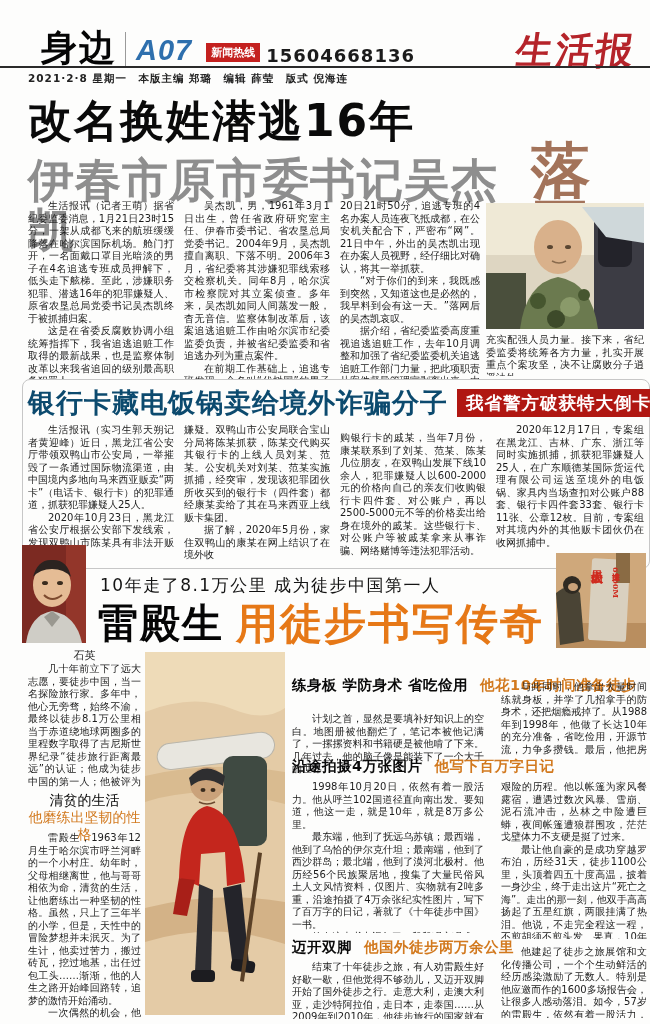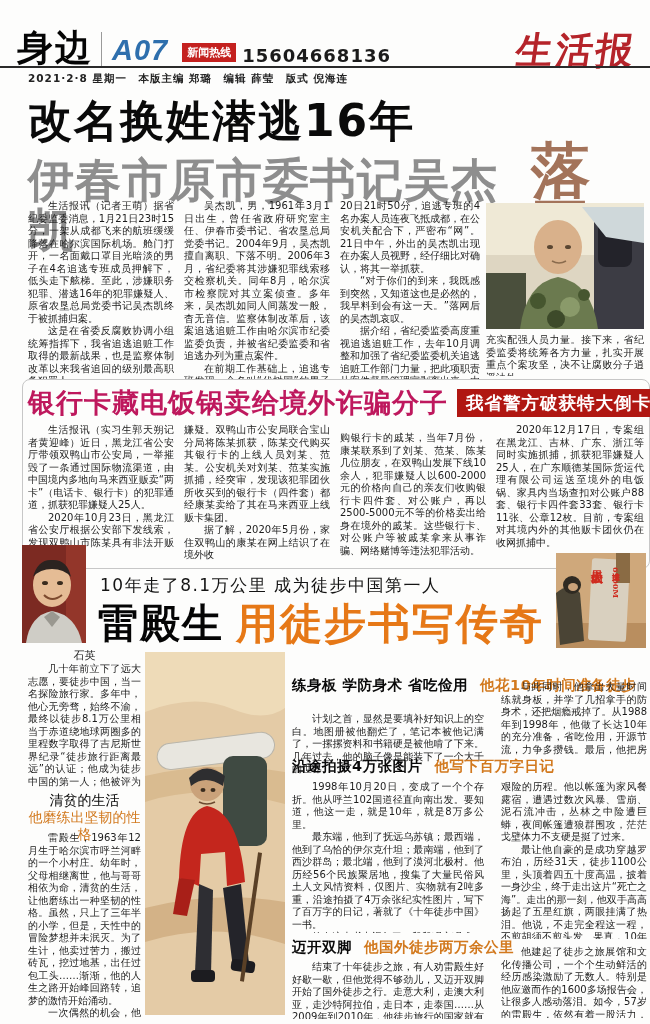--- a/index.html
+++ b/index.html
@@ -22,40 +22,40 @@
   .hl2{left:28px;top:142px;display:flex;align-items:flex-end;}
   .hl2-main{font-size:46px;font-weight:900;color:#8e8e8e;letter-spacing:1px;line-height:1.1;}
   .hl2-accent{font-size:60px;font-weight:900;color:#a3735a;letter-spacing:2px;line-height:.95;margin-left:4px;}
   
   .btxt{font-size:10px;line-height:12.5px;text-align:justify;overflow:hidden;}
   .btxt p{margin:0;text-indent:2em;}
   .cont p:first-child{text-indent:0;}
   
   .bankbox{left:22px;top:379px;width:626px;height:188px;border:1px solid #c7c7c7;border-radius:8px;}
   .bank-head{left:28px;top:385px;display:flex;align-items:center;white-space:nowrap;}
-  .bank-title{font-size:27px;font-weight:900;color:#be185d;letter-spacing:1px;}
+  .bank-title{font-size:27px;font-weight:900;color:#0c4a6e;letter-spacing:1px;}
   .bank-badge{background:#b01712;color:#fff;font-size:17.5px;font-weight:900;padding:2px 9px;margin-left:9px;letter-spacing:1px;}
   
   .kicker{left:100px;top:574px;font-size:17px;color:#141414;letter-spacing:1.5px;}
   .feat-title{left:98px;top:596px;display:flex;align-items:flex-start;}
   .feat-name{font-size:40px;font-weight:900;color:#050505;letter-spacing:2px;}
   .feat-orange{font-size:42px;font-weight:900;color:#e67817;letter-spacing:2px;margin-left:12px;}
   .byline{left:28px;top:648px;width:113px;text-align:center;font-size:11px;font-weight:normal;}
   .subhead1{font-size:14px;font-weight:400;color:#0a0a0a;line-height:17px;text-align:center;}
   .subhead1 .orange{color:#d2791e;}
   .sechead{font-size:14.5px;font-weight:900;color:#0a0a0a;white-space:nowrap;letter-spacing:.5px;}
   .sechead .orange{color:#d2791e;margin-left:12px;}
   .vtext{position:absolute;writing-mode:vertical-rl;color:#cf2a1e;font-weight:bold;font-family:"DejaVu Serif",serif;}
 </style>
 </head>
 <body>
 
 <div class="page">
 
-  <div class="abs" style="left:17px;top:24px;white-space:nowrap;text-align:right;">
+  <div class="abs" style="left:41px;top:24px;white-space:nowrap;text-align:right;">
     <span class="section-name">身边</span><span class="mast-divider"></span><span class="page-no">A07</span><span class="hotline-badge">新闻热线</span><span class="hotline-number">15604668136</span>
   </div>
   <div class="abs brand" style="right:14px;top:26px;">生活报</div>
   <div class="abs toprule"></div>
   <div class="abs dateline">2021·2·8 星期一　本版主编 郑璐　编辑 薛莹　版式 倪海连</div>
 
   <div class="abs hl1">改名换姓潜逃16年</div>
   <div class="abs hl2">
     <span class="hl2-main">伊春市原市委书记吴杰凯</span>
     <span class="hl2-accent">落网</span>
@@ -202,21 +202,21 @@
       <p>计划之首，显然是要填补好知识上的空白。地图册被他翻烂了，笔记本被他记满了，一摞摞资料和书籍硬是被他啃了下来。几年过去，他的脑子像是能装下了一个大千的世界。</p>
     </div>
   <div class="abs btxt" style="left:501px;top:681px;width:146px;height:74px;">
       <p>与此同时，他拿出大量时间练就身板，并学了几招拿手的防身术，还把烟瘾戒掉了。从1988年到1998年，他做了长达10年的充分准备，省吃俭用，开源节流，力争多攒钱。最后，他把房产、家当全部卖掉，变成了一个个存折。</p>
     </div>
 
   <div class="abs sechead" style="left:292px;top:757px;">
     <span>沿途拍摄4万张图片</span><span class="orange">他写下百万字日记</span>
   </div>
   <div class="abs btxt" style="left:292px;top:781px;width:192px;height:152px;">
-      <p>1998年10月20日，变成了一个个存折。他从呼兰102国道径直向南出发。要知道，他这一走，就是10年，就是8万多公里。</p>
+      <p>1998年10月20日，依然有着一股活力。他从呼兰102国道径直向南出发。要知道，他这一走，就是10年，就是8万多公里。</p>
       <p>最东端，他到了抚远乌苏镇；最西端，他到了乌恰的伊尔克什坦；最南端，他到了西沙群岛；最北端，他到了漠河北极村。他历经56个民族聚居地，搜集了大量民俗风土人文风情资料，仅图片、实物就有2吨多重，沿途拍摄了4万余张纪实性图片，写下了百万字的日记，著就了《十年徒步中国》一书。</p>
       <p>他在这本书中记叙了一段段艰辛艰难</p>
     </div>
   <div class="abs btxt cont" style="left:501px;top:781px;width:146px;height:158px;">
       <p>艰险的历程。他以帐篷为家风餐露宿，遭遇过数次风暴、雪崩、泥石流冲击，丛林之中险遭巨蟒，夜间帐篷遭狼群围攻，茫茫戈壁体力不支硬是挺了过来。</p>
       <p>最让他自豪的是成功穿越罗布泊，历经31天，徒步1100公里，头顶着四五十度高温，披着一身沙尘，终于走出这片“死亡之海”。走出的那一刻，他双手高高扬起了五星红旗，两眼挂满了热泪。他说，不走完全程这一程，不剪胡须不剪头发。果真，10年间他的长发竟有1米多长，胡须垂到了胸口。</p>
     </div>
 
   <div class="abs sechead" style="left:292px;top:938px;">
     <span>迈开双脚</span><span class="orange">他国外徒步两万余公里</span>

